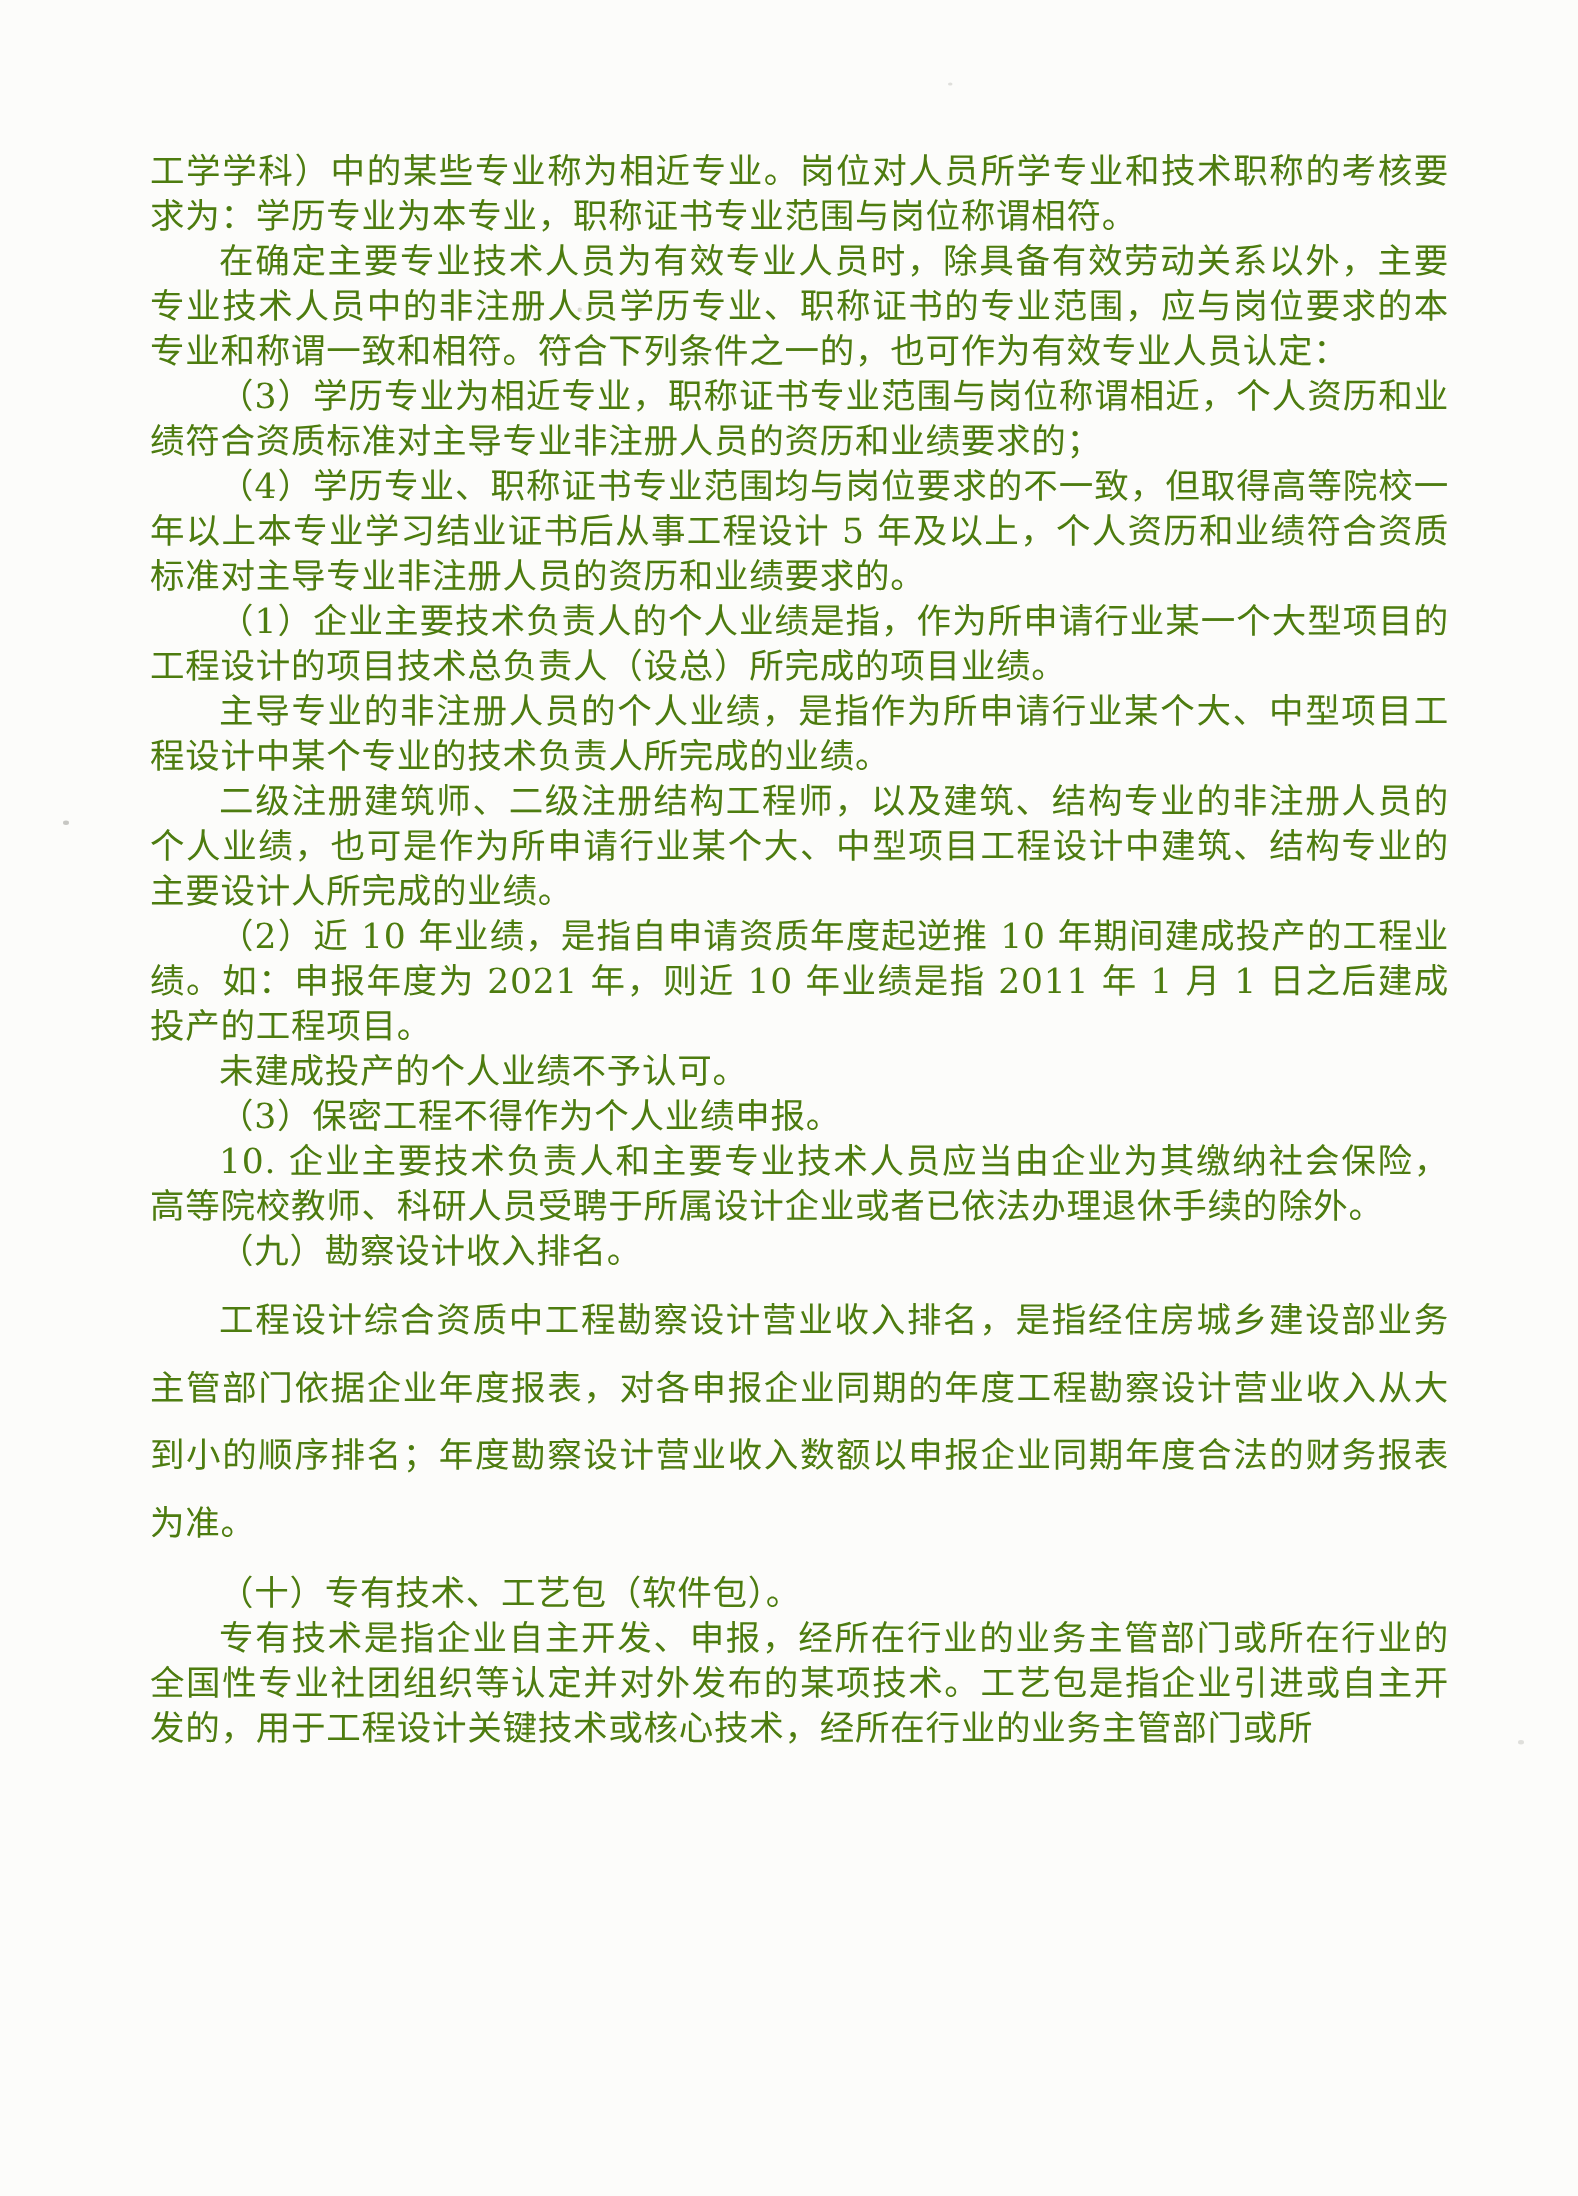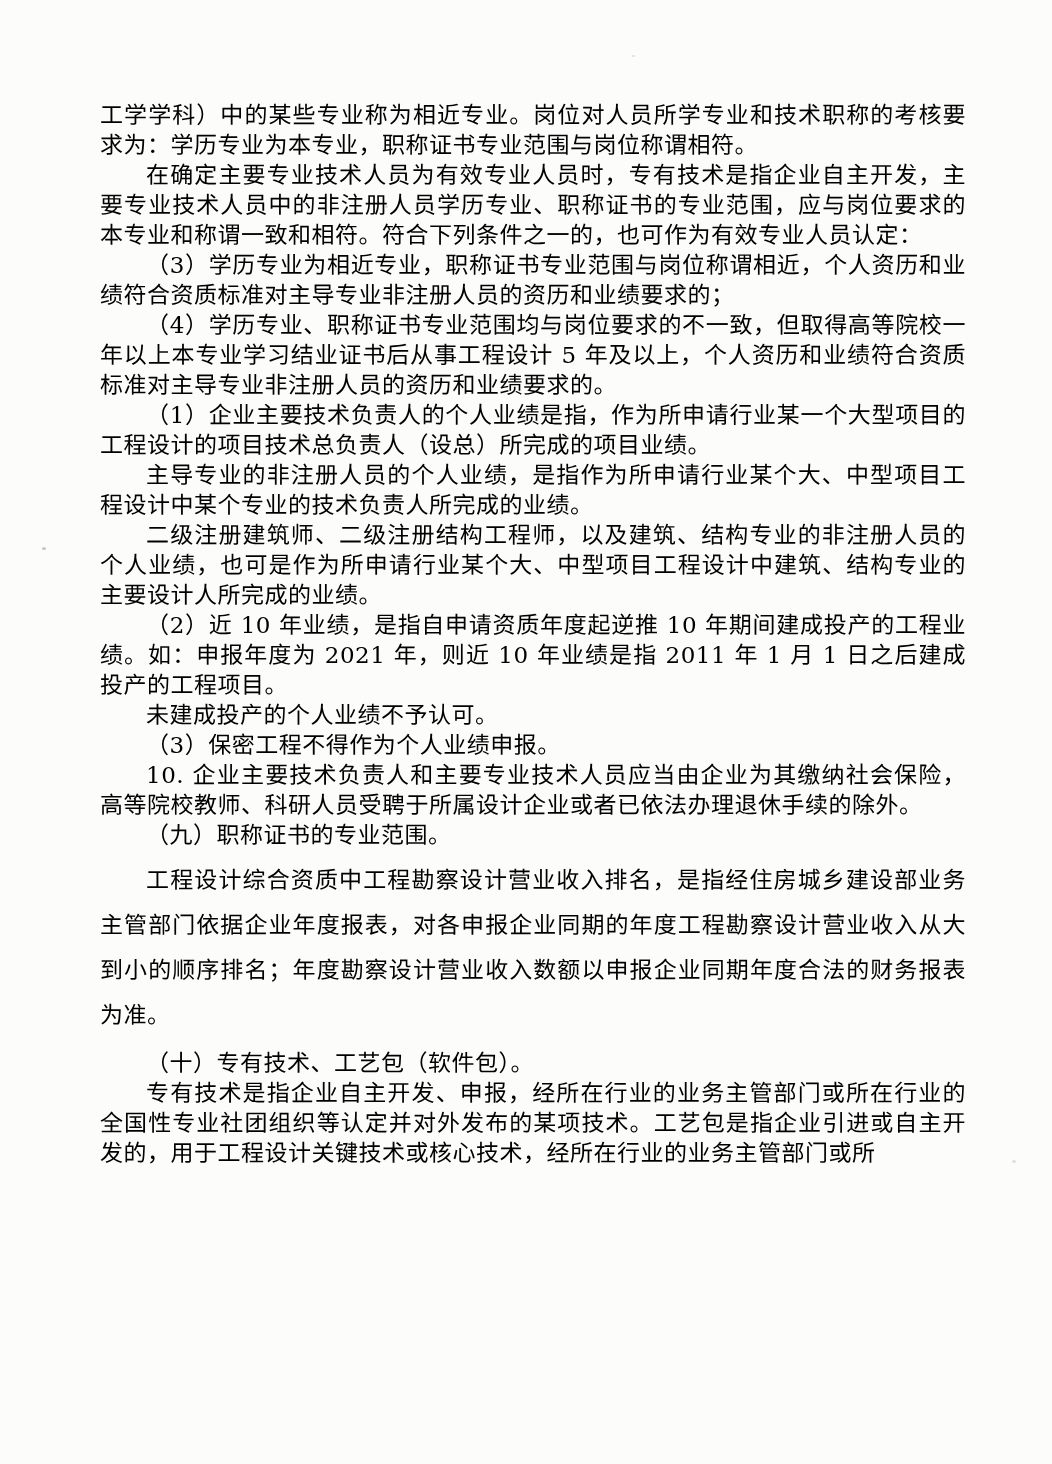--- a/index.html
+++ b/index.html
@@ -8,21 +8,21 @@
     background: #e8e8e6;
   }
   .page {
     position: relative;
     width: 1052px;
     height: 1464px;
     margin: 0 auto;
     background: #fcfcfa;
     overflow: hidden;
     font-family: "DejaVu Serif", "Liberation Serif", serif;
-    color: #000000;
+    color: #4d7c0f;
   }
   .content {
     position: absolute;
     left: 100px;
     top: 100px;
     width: 866px;
   }
   p.para {
     margin: 0;
     font-size: 23px;
@@ -57,28 +57,28 @@
 <body>
 
 <div class="page">
   <span class="speck speck-1"></span>
   <span class="speck speck-2"></span>
   <span class="speck speck-3"></span>
   <span class="speck speck-4"></span>
 
   <div class="content">
     <p class="para">工学学科）中的某些专业称为相近专业。岗位对人员所学专业和技术职称的考核要求为：学历专业为本专业，职称证书专业范围与岗位称谓相符。</p>
-    <p class="para indent">在确定主要专业技术人员为有效专业人员时，专有技术是指企业自主开发，主要专业技术人员中的非注册人员学历专业、职称证书的专业范围，应与岗位要求的本专业和称谓一致和相符。符合下列条件之一的，也可作为有效专业人员认定：</p>
+    <p class="para indent">在确定主要专业技术人员为有效专业人员时，除具备有效劳动关系以外，主要专业技术人员中的非注册人员学历专业、职称证书的专业范围，应与岗位要求的本专业和称谓一致和相符。符合下列条件之一的，也可作为有效专业人员认定：</p>
     <p class="para indent">（3）学历专业为相近专业，职称证书专业范围与岗位称谓相近，个人资历和业绩符合资质标准对主导专业非注册人员的资历和业绩要求的；</p>
     <p class="para indent">（4）学历专业、职称证书专业范围均与岗位要求的不一致，但取得高等院校一年以上本专业学习结业证书后从事工程设计 5 年及以上，个人资历和业绩符合资质标准对主导专业非注册人员的资历和业绩要求的。</p>
     <p class="para indent">（1）企业主要技术负责人的个人业绩是指，作为所申请行业某一个大型项目的工程设计的项目技术总负责人（设总）所完成的项目业绩。</p>
     <p class="para indent">主导专业的非注册人员的个人业绩，是指作为所申请行业某个大、中型项目工程设计中某个专业的技术负责人所完成的业绩。</p>
     <p class="para indent">二级注册建筑师、二级注册结构工程师，以及建筑、结构专业的非注册人员的个人业绩，也可是作为所申请行业某个大、中型项目工程设计中建筑、结构专业的主要设计人所完成的业绩。</p>
     <p class="para indent">（2）近 10 年业绩，是指自申请资质年度起逆推 10 年期间建成投产的工程业绩。如：申报年度为 2021 年，则近 10 年业绩是指 2011 年 1 月 1 日之后建成投产的工程项目。</p>
     <p class="para indent">未建成投产的个人业绩不予认可。</p>
     <p class="para indent">（3）保密工程不得作为个人业绩申报。</p>
     <p class="para indent">10. 企业主要技术负责人和主要专业技术人员应当由企业为其缴纳社会保险，高等院校教师、科研人员受聘于所属设计企业或者已依法办理退休手续的除外。</p>
-    <p class="para indent">（九）职称证书的专业范围。</p>
+    <p class="para indent">（九）勘察设计收入排名。</p>
     <p class="para indent wide">工程设计综合资质中工程勘察设计营业收入排名，是指经住房城乡建设部业务主管部门依据企业年度报表，对各申报企业同期的年度工程勘察设计营业收入从大到小的顺序排名；年度勘察设计营业收入数额以申报企业同期年度合法的财务报表为准。</p>
     <p class="para indent">（十）专有技术、工艺包（软件包）。</p>
     <p class="para indent">专有技术是指企业自主开发、申报，经所在行业的业务主管部门或所在行业的全国性专业社团组织等认定并对外发布的某项技术。工艺包是指企业引进或自主开发的，用于工程设计关键技术或核心技术，经所在行业的业务主管部门或所</p>
   </div>
 </div>
 
 </body></html>

